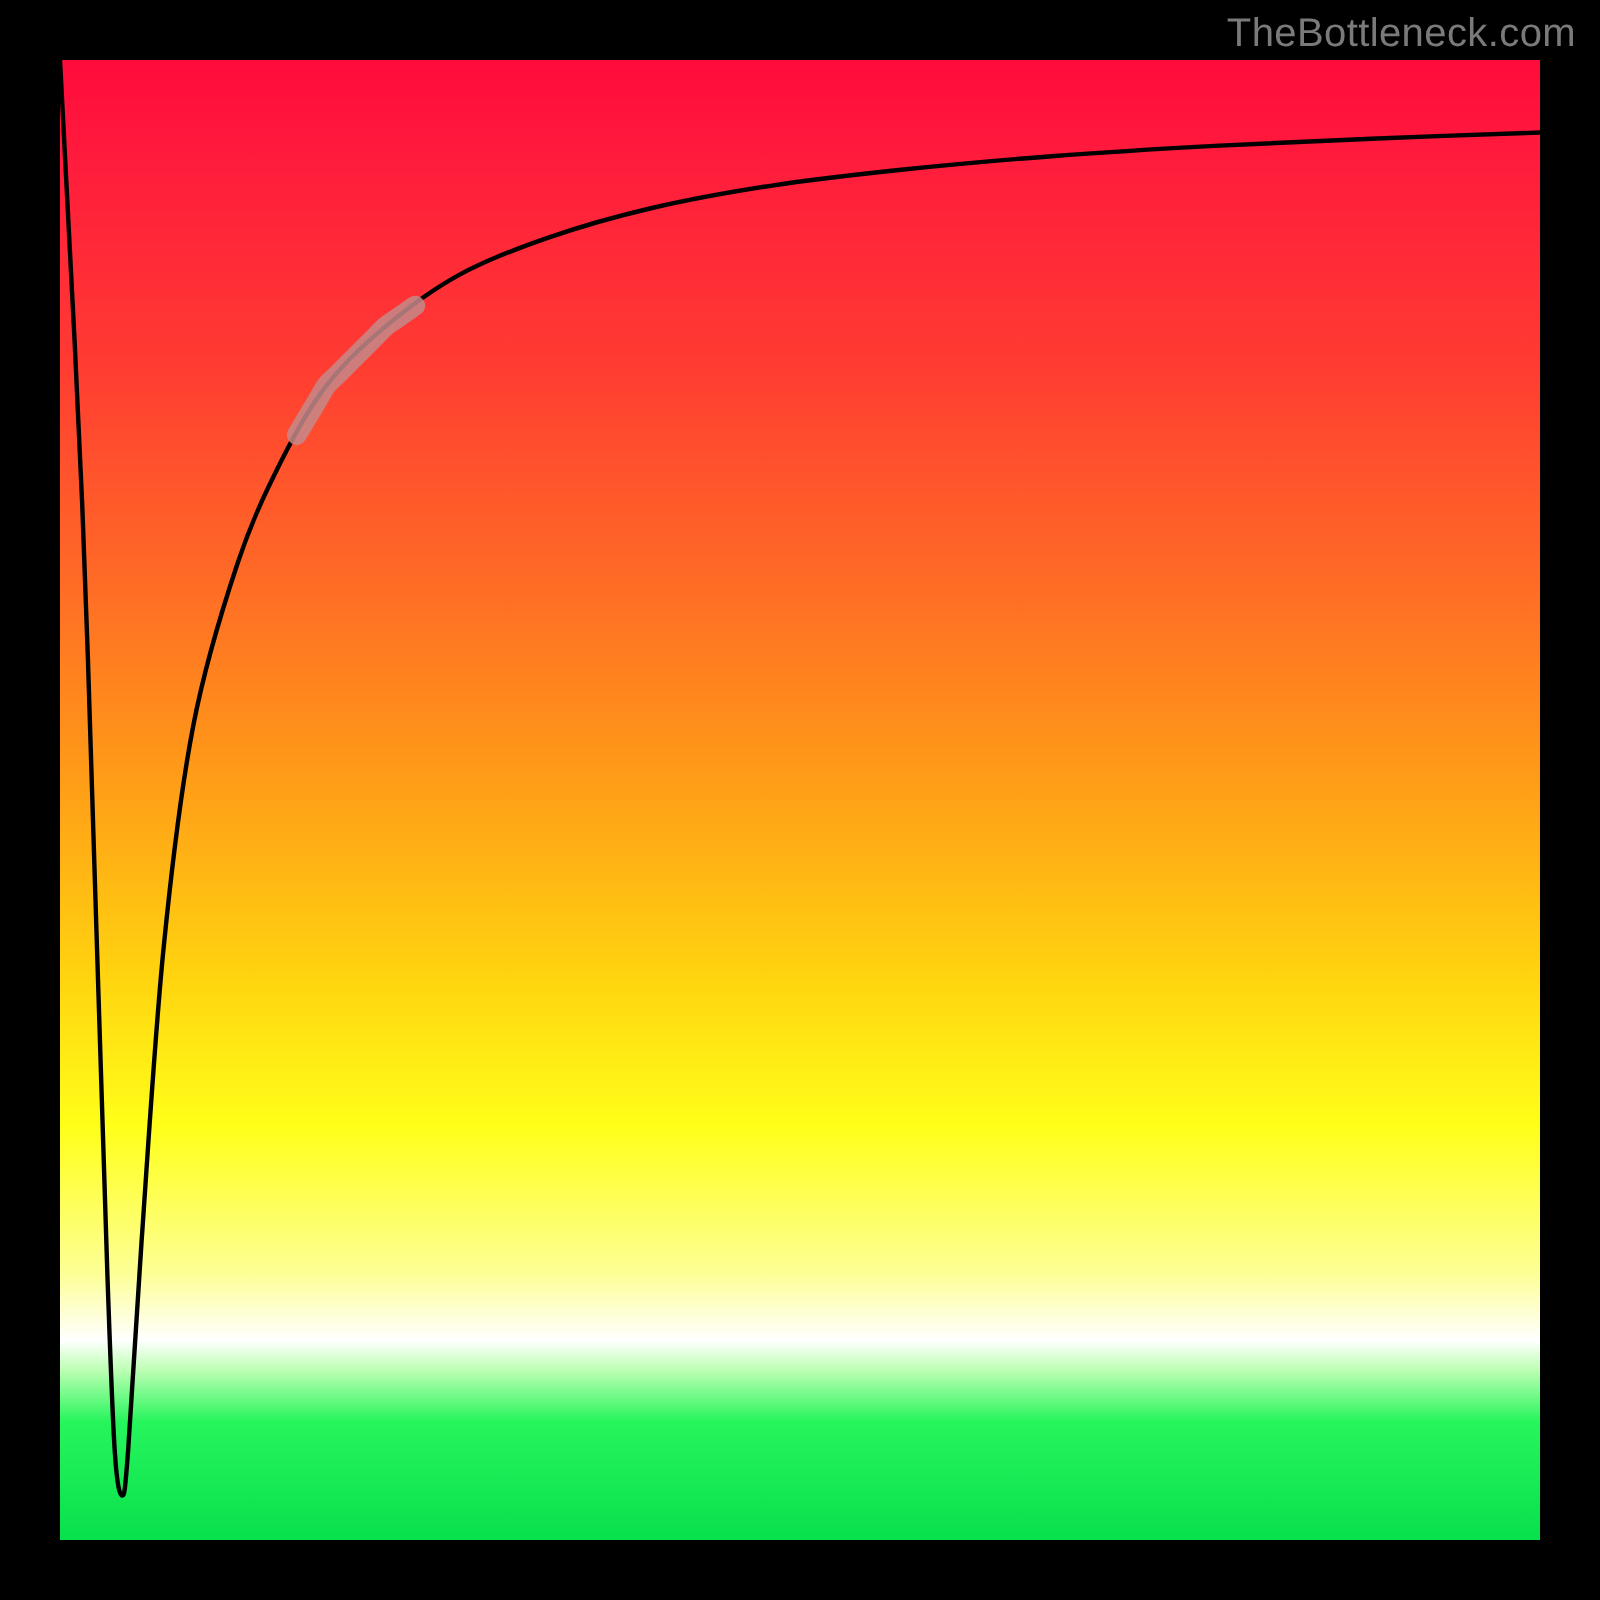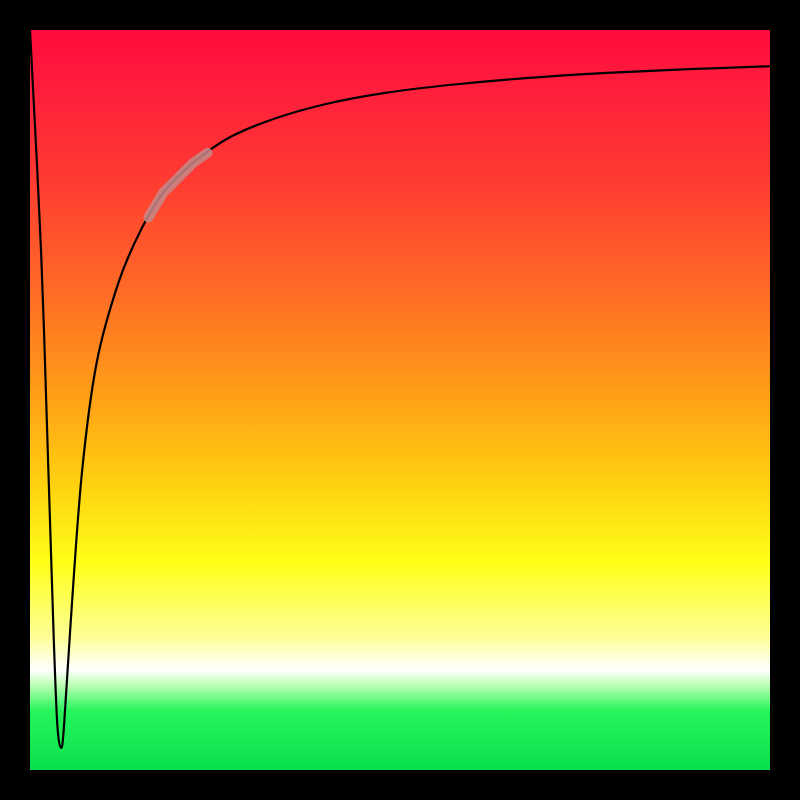--- a/index.html
+++ b/index.html
@@ -60,20 +60,21 @@
     stroke: rgba(196,138,138,0.85);
     stroke-width: 10;
     stroke-linecap: round;
   }
 </style>
 </head>
 <body>
 
 <div class="wrap">
 
+  <div class="watermark">TheBottleneck.com</div>
 
   <div class="plot-area"></div>
 
   <svg class="curve-svg" viewBox="0 0 740 740" preserveAspectRatio="none">
     <path id="curve-main" class="main" d="M 0.00 0.00 C 1.85 37.00, 8.02 148.00, 11.10 222.00 C 14.18 296.00, 16.40 379.87, 18.50 444.00 C 20.60 508.13, 22.20 564.87, 23.68 606.80 C 25.16 648.73, 26.15 677.10, 27.38 695.60 C 28.61 714.10, 29.97 717.80, 31.08 717.80 C 32.19 717.80, 32.44 716.57, 34.04 695.60 C 35.64 674.63, 37.74 633.93, 40.70 592.00 C 43.66 550.07, 47.48 487.17, 51.80 444.00 C 56.12 400.83, 60.43 365.07, 66.60 333.00 C 72.77 300.93, 81.40 273.80, 88.80 251.60 C 96.20 229.40, 103.60 214.60, 111.00 199.80 C 118.40 185.00, 124.57 173.90, 133.20 162.80 C 141.83 151.70, 151.70 142.45, 162.80 133.20 C 173.90 123.95, 186.23 114.70, 199.80 107.30 C 213.37 99.90, 228.17 94.35, 244.20 88.80 C 260.23 83.25, 277.50 78.32, 296.00 74.00 C 314.50 69.68, 334.23 66.11, 355.20 62.90 C 376.17 59.69, 398.37 57.23, 421.80 54.76 C 445.23 52.29, 469.90 50.07, 495.80 48.10 C 521.70 46.13, 550.07 44.40, 577.20 42.92 C 604.33 41.44, 631.47 40.33, 658.60 39.22 C 685.73 38.11, 726.43 36.75, 740.00 36.26"></path>
     <path id="curve-highlight" class="highlight" d="M 118.40 187.47 C 119.22 186.10, 121.69 181.99, 123.33 179.24 C 124.98 176.50, 126.62 173.76, 128.27 171.02 C 129.91 168.28, 131.56 164.99, 133.20 162.80 C 134.84 160.61, 136.49 159.51, 138.13 157.87 C 139.78 156.22, 141.42 154.58, 143.07 152.93 C 144.71 151.29, 146.36 149.64, 148.00 148.00 C 149.64 146.36, 151.29 144.71, 152.93 143.07 C 154.58 141.42, 156.22 139.78, 157.87 138.13 C 159.51 136.49, 161.16 134.60, 162.80 133.20 C 164.44 131.80, 166.09 130.90, 167.73 129.75 C 169.38 128.60, 171.02 127.44, 172.67 126.29 C 174.31 125.14, 176.78 123.42, 177.60 122.84"></path>
   </svg>
 
 </div>
 

